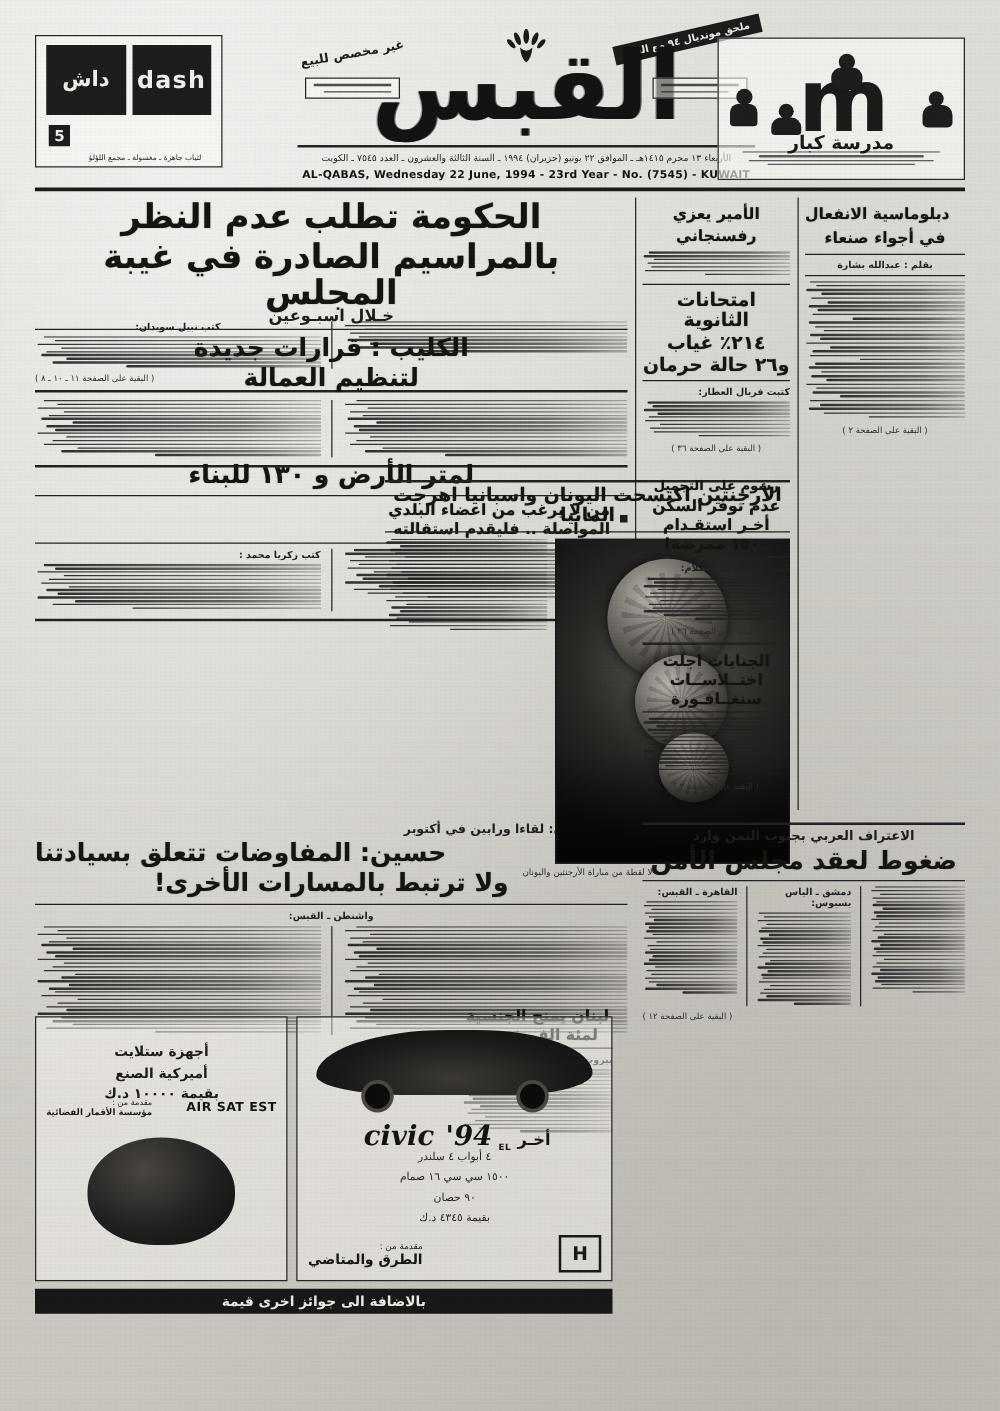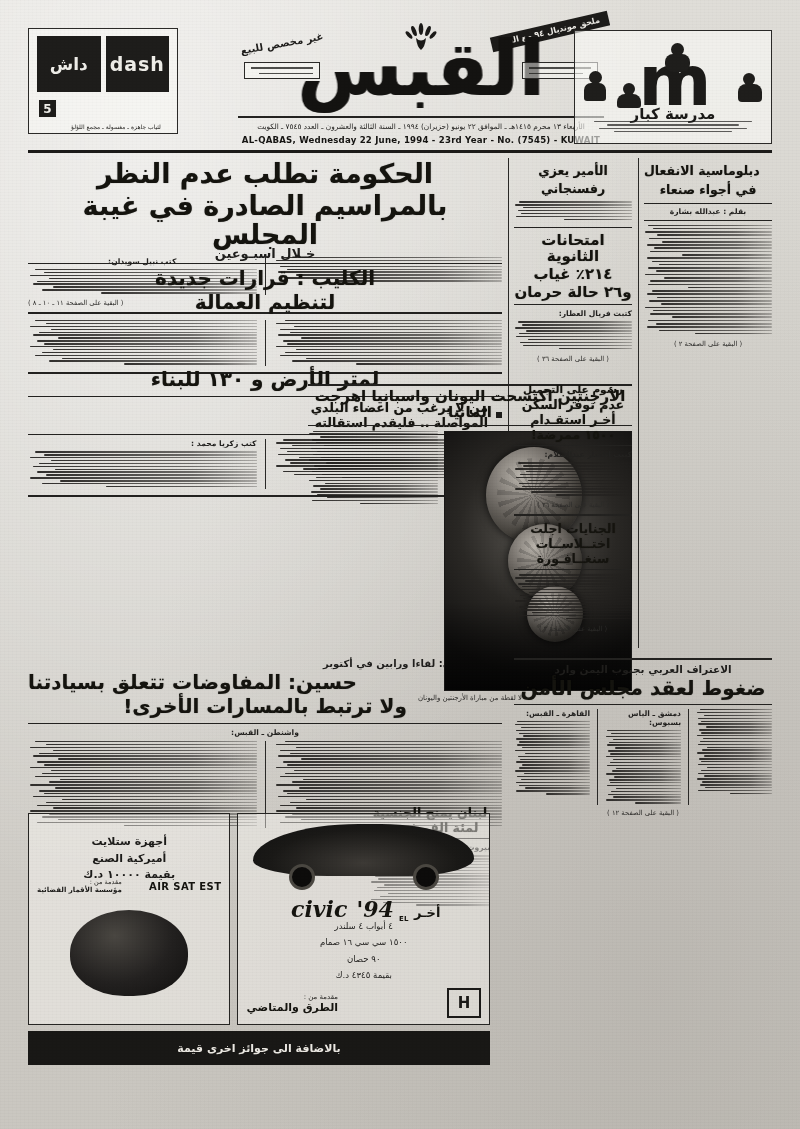--- a/index.html
+++ b/index.html
@@ -770,21 +770,21 @@
             <div class="ln" style="width:87%"></div>
               <div class="ln" style="width:96%"></div>
             <div class="ln" style="width:91%"></div>
               <div class="ln" style="width:98%"></div>
             <div class="ln" style="width:93%"></div>
               <div class="ln" style="width:85%"></div>
             <div class="ln" style="width:97%"></div>
               <div class="ln" style="width:58%"></div>
           </div>
         </div>
-        <div class="contin ar" style="margin-top:4px;text-align:center;">( البقية على الصفحة ١٢ )</div>
+        <div class="contin ar" style="margin-top:4px;text-align:left;">( البقية على الصفحة ١٢ )</div>
       </div>
 
       <div class="col" style="right:282px;width:120px;top:648px;">
         <div class="hdl ar h-sm" style="text-align:center;letter-spacing:1px;">لبنان يمنح الجنسية</div>
         <div class="hdl ar h-sm" style="text-align:center;margin:2px 0 4px;letter-spacing:2px;">لمئة الف شخص</div>
         <div class="rule" style="margin-bottom:4px;"></div>
         <div class="byline ar" style="margin-bottom:3px;">بيروت ـ أ.ف.ب:</div>
         <div class="copy vtight">
           <div class="ln" style="width:97%"></div>
             <div class="ln" style="width:92%"></div>
@@ -850,20 +850,20 @@
               <div class="logo-en">AIR SAT EST</div>
               <div style="text-align:right;">
                 <div class="ar" style="font-size:6.5px;color:#262522;">مقدمة من :</div>
                 <div class="ar" style="font-size:7px;font-weight:bold;color:#1b1a18;">مؤسسة الأقمار الفضائية</div>
               </div>
             </div>
             <div class="balloon" style="top:96px;"></div>
           </div>
         </div>
 
-        <div class="blackbar ar" style="height:34px;margin-top:6px;font-size:11px;font-weight:bold;">بالاضافة الى جوائز اخرى قيمة</div>
+        <div class="blackbar ar" style="height:20px;margin-top:6px;font-size:11px;font-weight:bold;">بالاضافة الى جوائز اخرى قيمة</div>
       </div>
 
     </div>
   </div>
 
   <div id="grain"></div>
 </div>
 
 </body></html>

